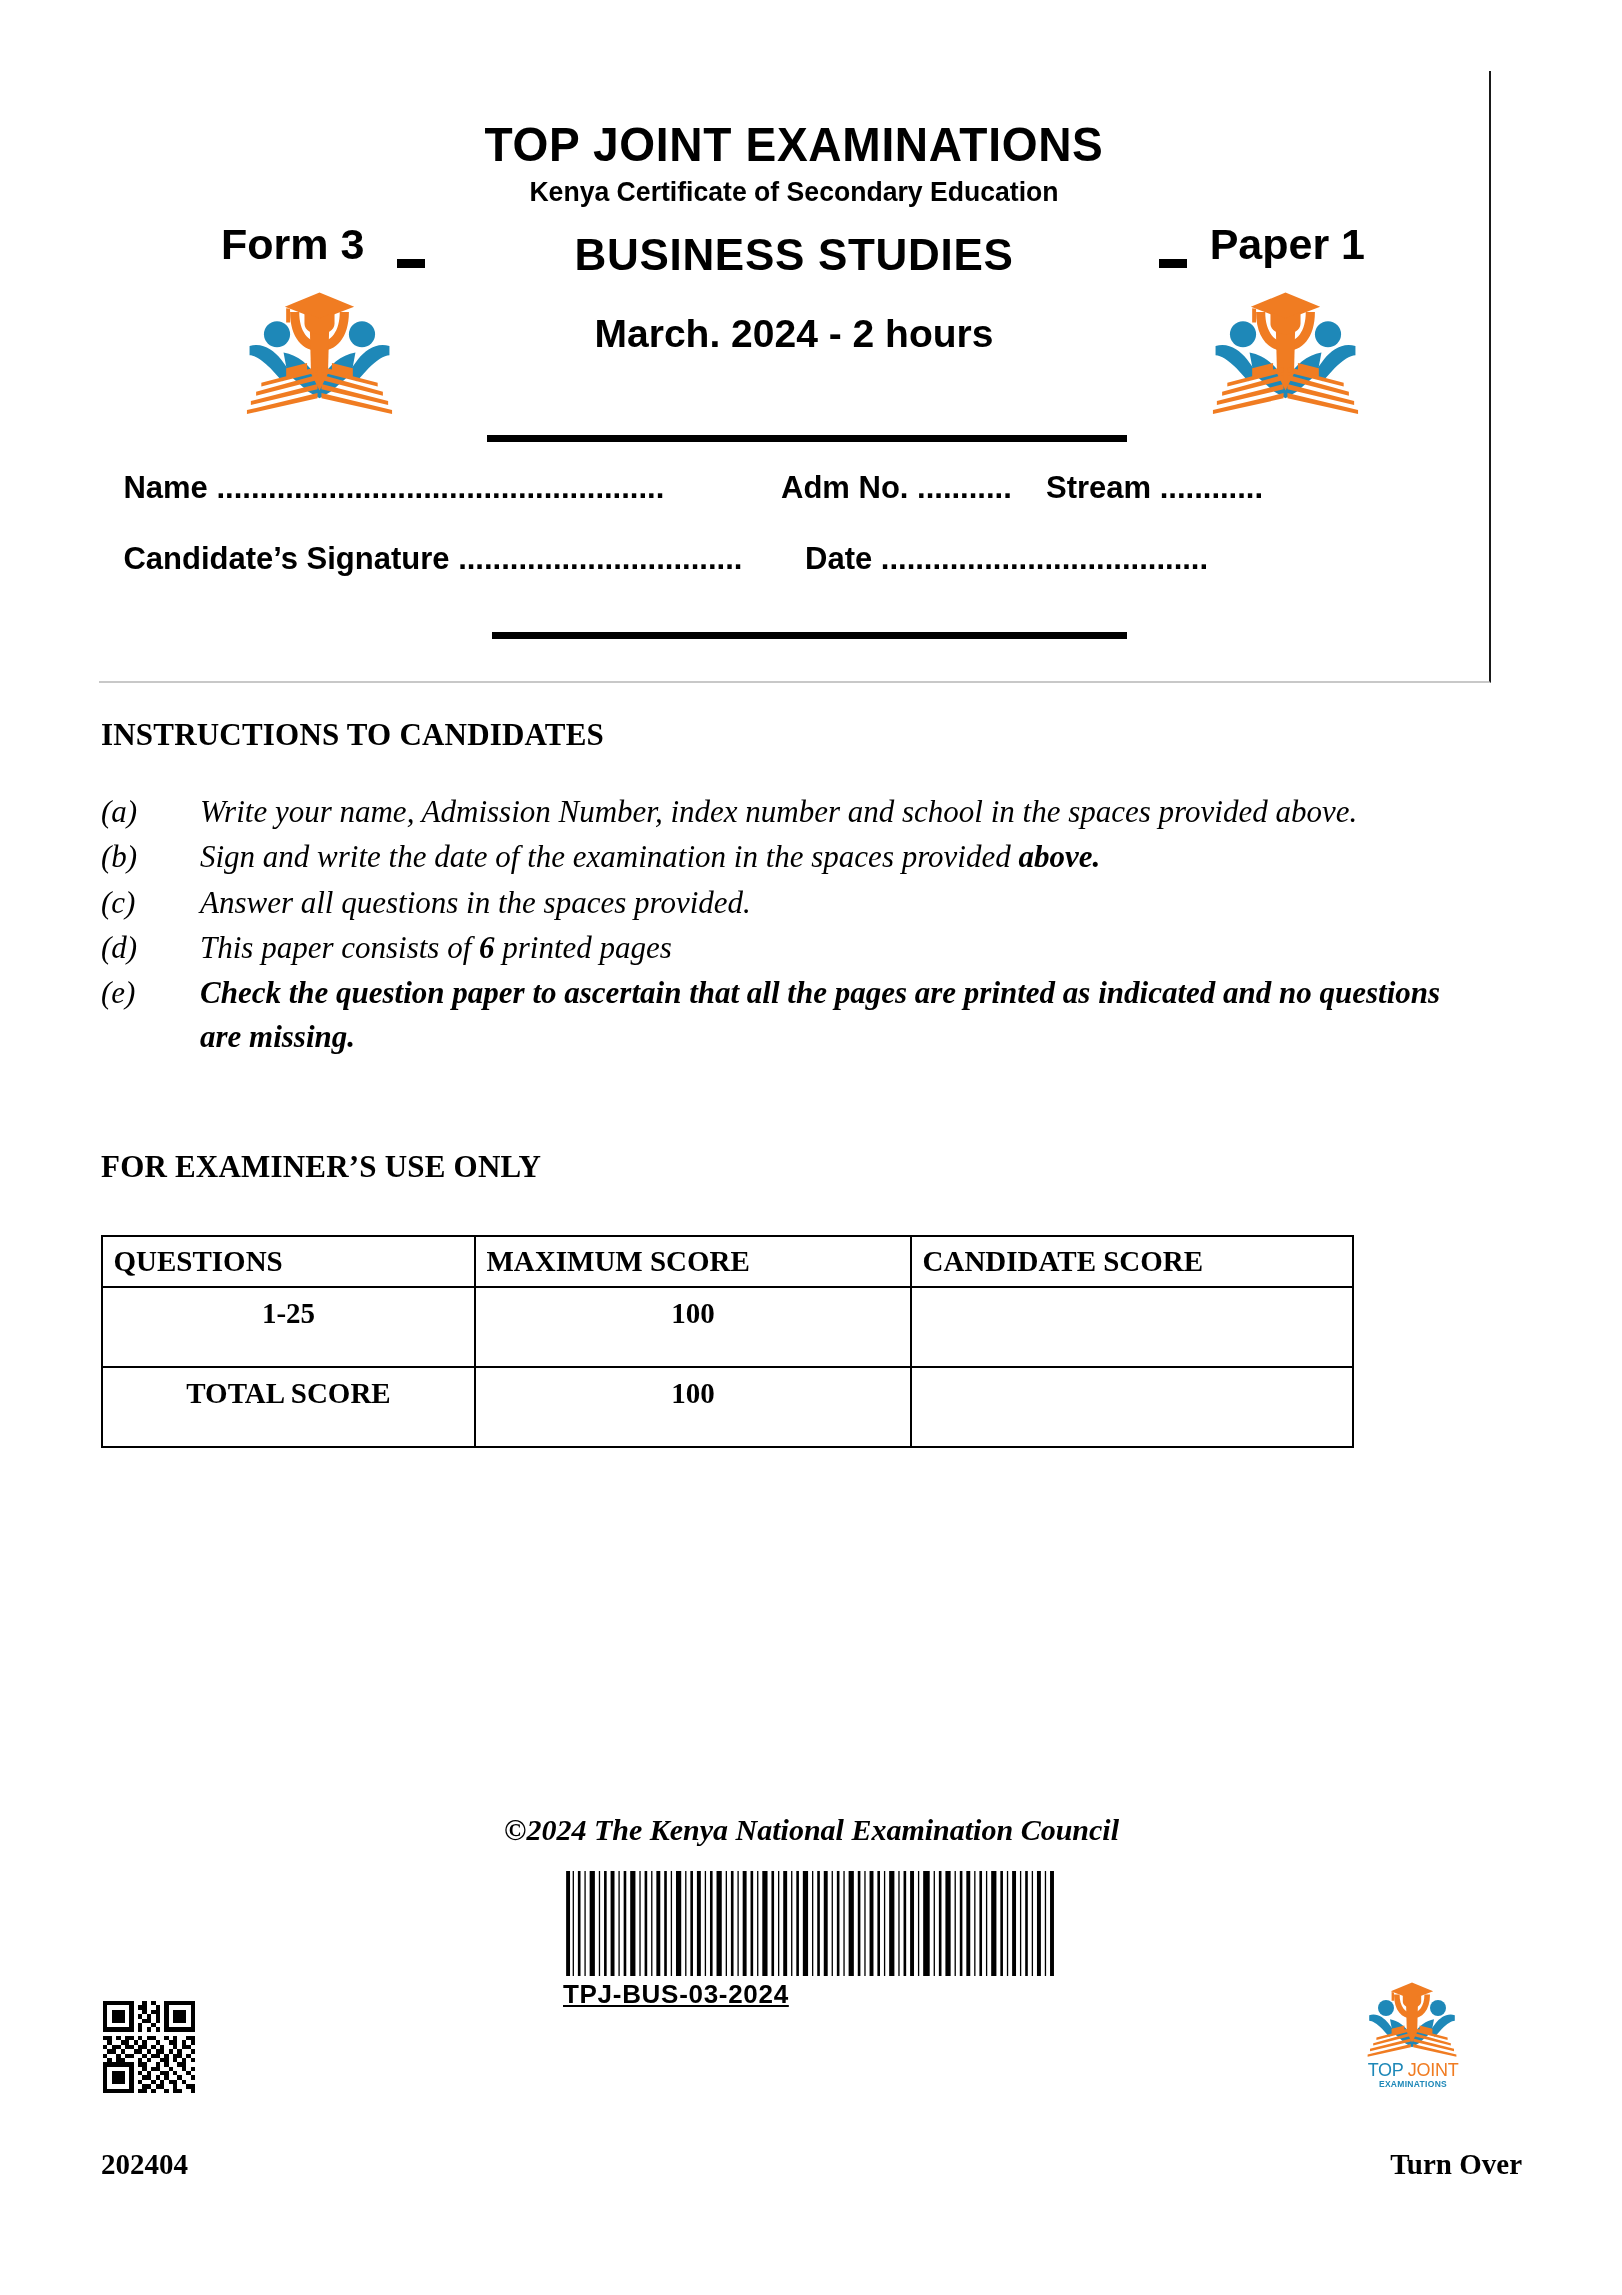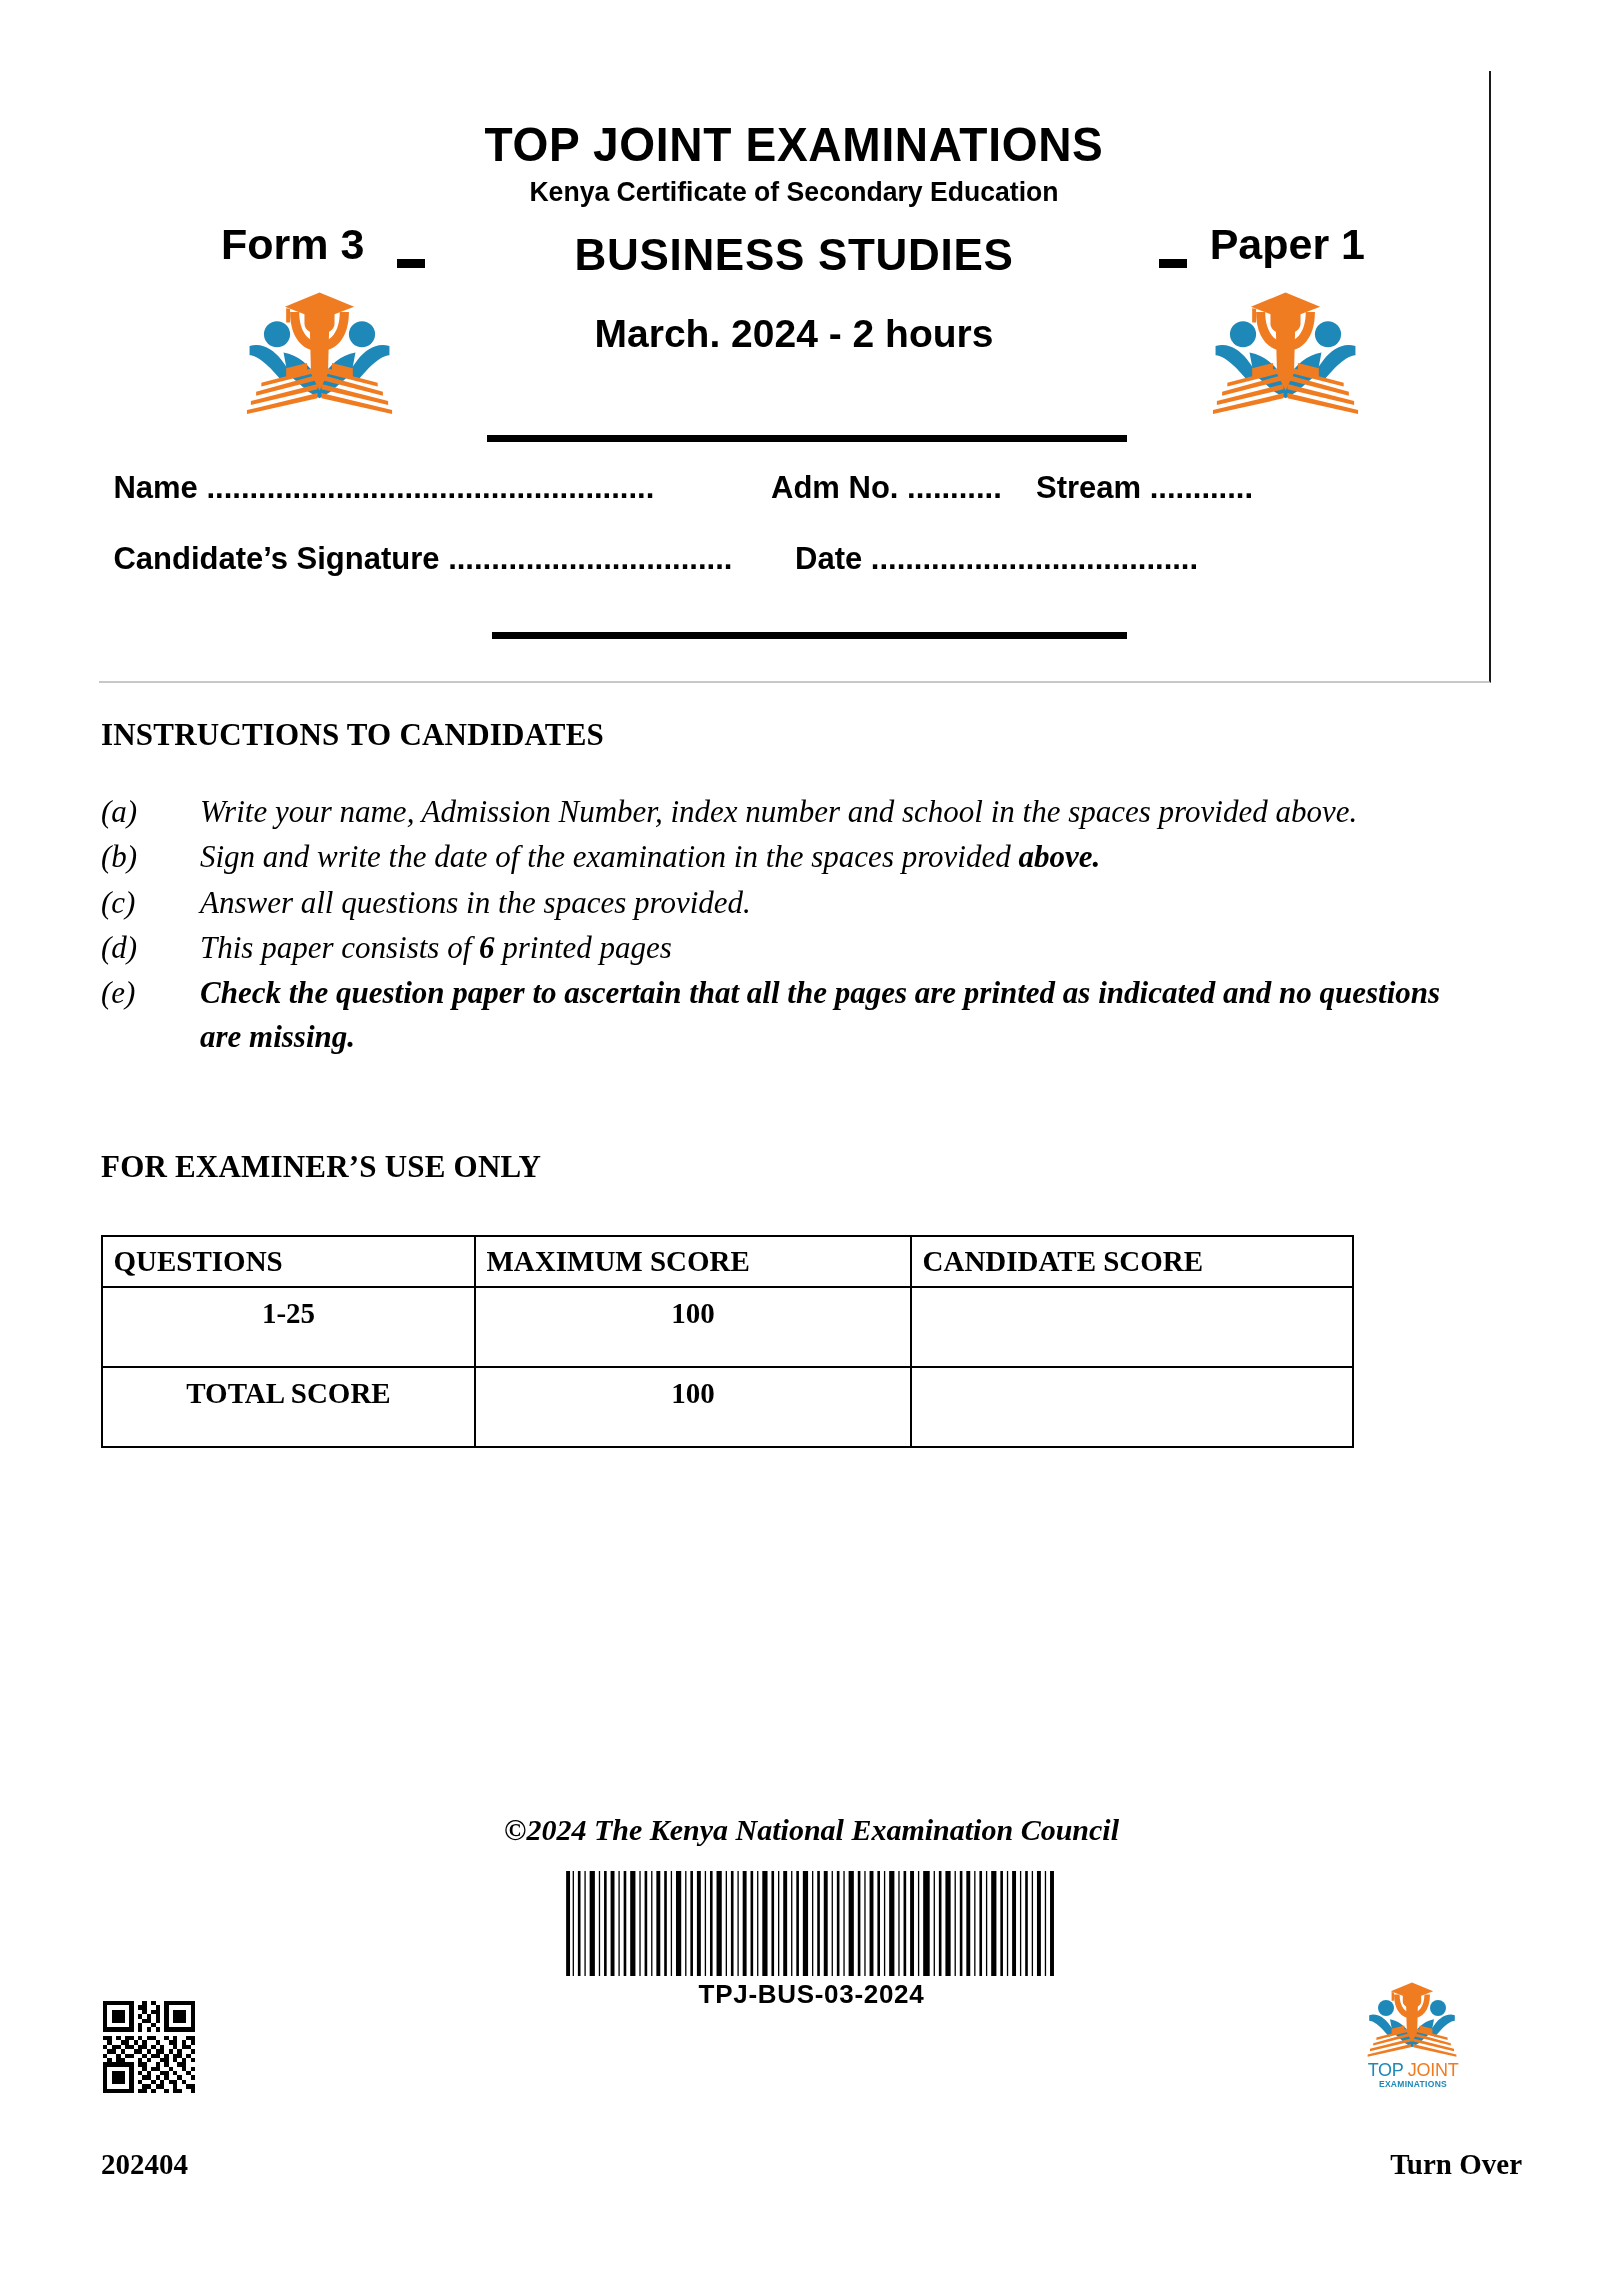--- a/index.html
+++ b/index.html
@@ -133,20 +133,21 @@
     height: 6.5px;
     background: #000;
   }
 
   .field-line {
     position: absolute;
     font-family: "Liberation Sans", sans-serif;
     font-weight: bold;
     font-size: 31px;
     white-space: nowrap;
+    margin-left: 10px;
   }
   .field-name      { left: 14.4px;   top: 399px; }
   .field-adm       { left: 672px; top: 399px; }
   .field-stream    { left: 937px; top: 399px; }
   .field-signature { left: 14.4px;   top: 470px; }
   .field-date      { left: 696px; top: 470px; }
 
   
   .logo {
     position: absolute;
@@ -239,21 +240,21 @@
     font-style: italic;
     font-size: 30px;
   }
 
   .barcode-wrap {
     position: absolute;
     left: 50%;
     transform: translateX(-50%);
     top: 1871px;
     width: 497px;
-    text-align: center;
+    text-decoration: underline;
   }
   .barcode {
     width: 497px;
     height: 105px;
     display: block;
   }
   .barcode-label {
     font-family: "Liberation Sans", sans-serif;
     font-weight: bold;
     font-size: 26px;

